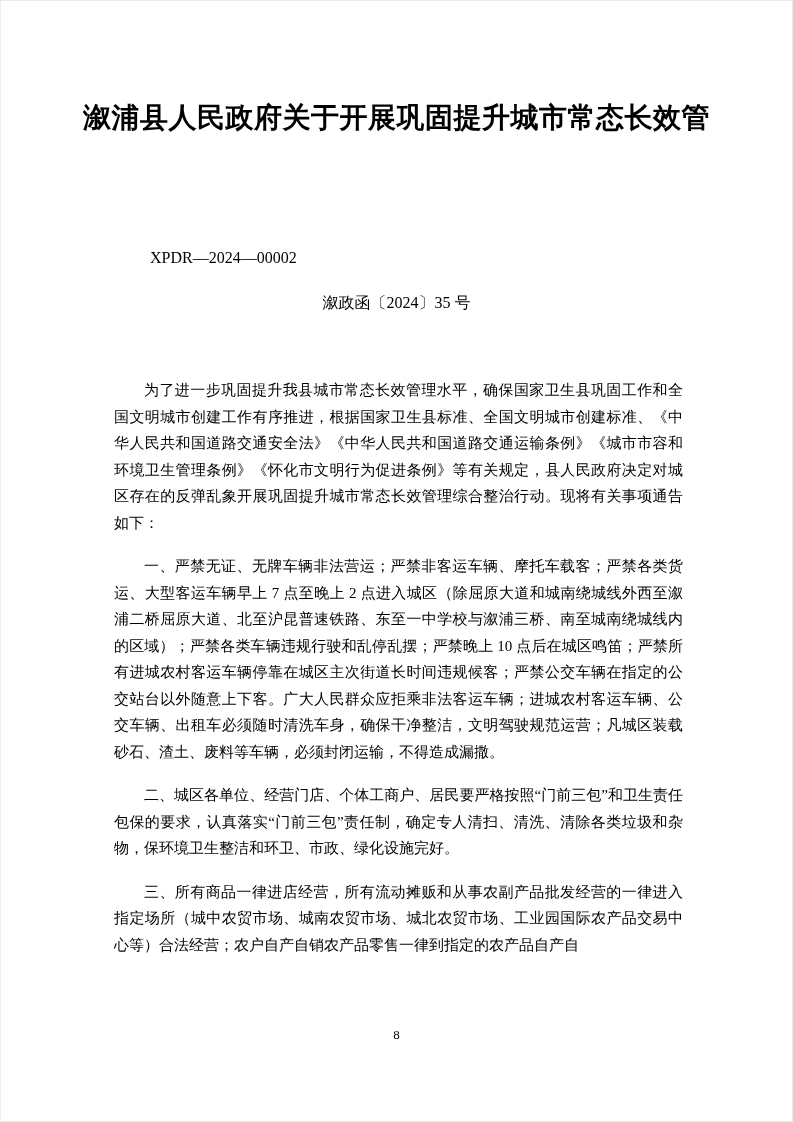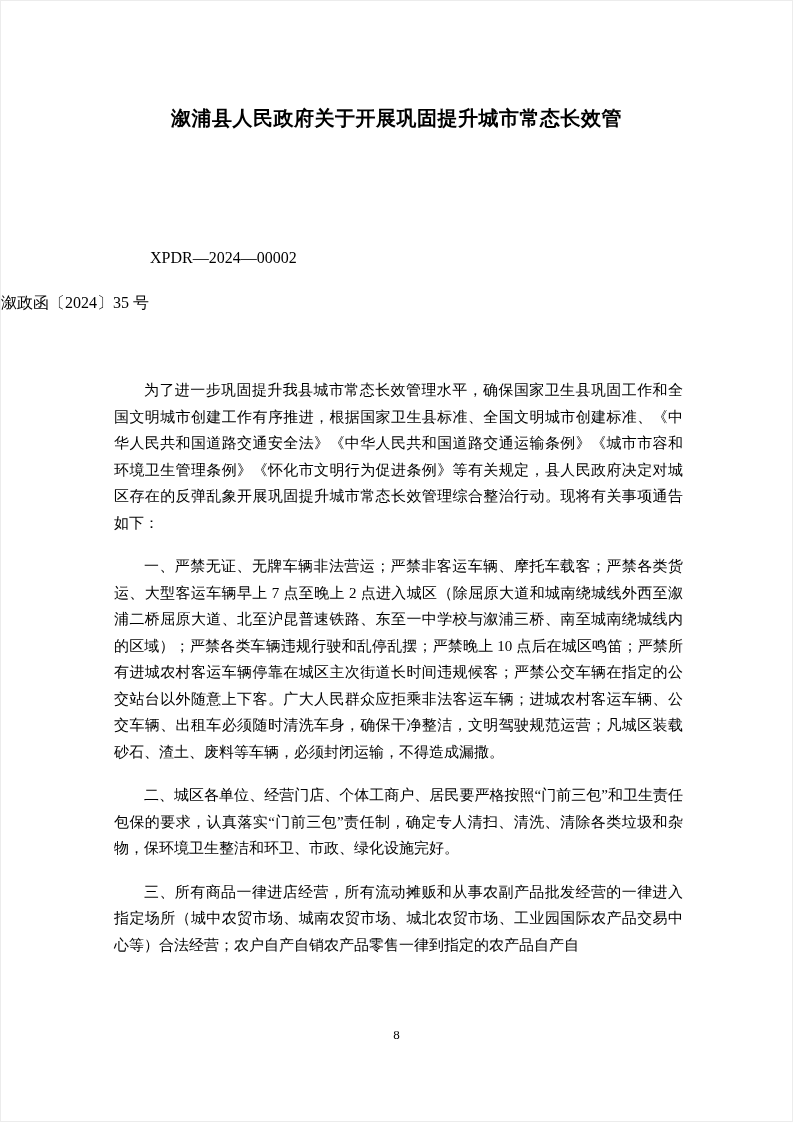--- a/index.html
+++ b/index.html
@@ -17,42 +17,42 @@
     color: #000000;
     font-family: "Liberation Serif", "DejaVu Serif", serif;
     overflow: hidden;
   }
   .doc-title {
     position: absolute;
     top: 97px;
     left: 0;
     width: 100%;
     text-align: center;
-    font-size: 20px;
+    font-size: 28px;
     font-weight: bold;
     line-height: 40px;
     letter-spacing: 0.5px;
     margin: 0;
   }
   .doc-title .title-line {
     display: block;
   }
   .doc-number {
     position: absolute;
     top: 247px;
     left: 149px;
     font-size: 16px;
     line-height: 20px;
   }
   .letter-number {
     position: absolute;
     top: 292px;
     left: 0;
     width: 100%;
-    text-align: left;
+    text-align: center;
     font-size: 16px;
     line-height: 20px;
   }
   .doc-body {
     position: absolute;
     top: 376px;
     left: 113px;
     width: 569px;
   }
   .doc-body p {

